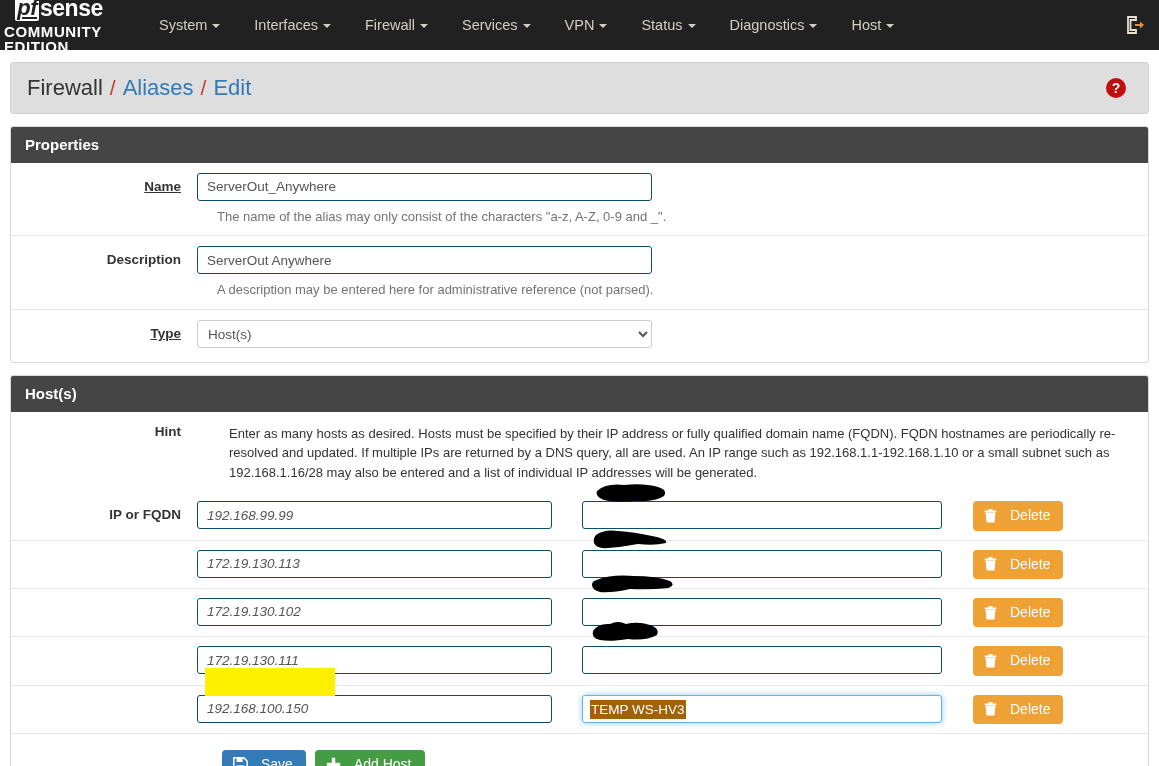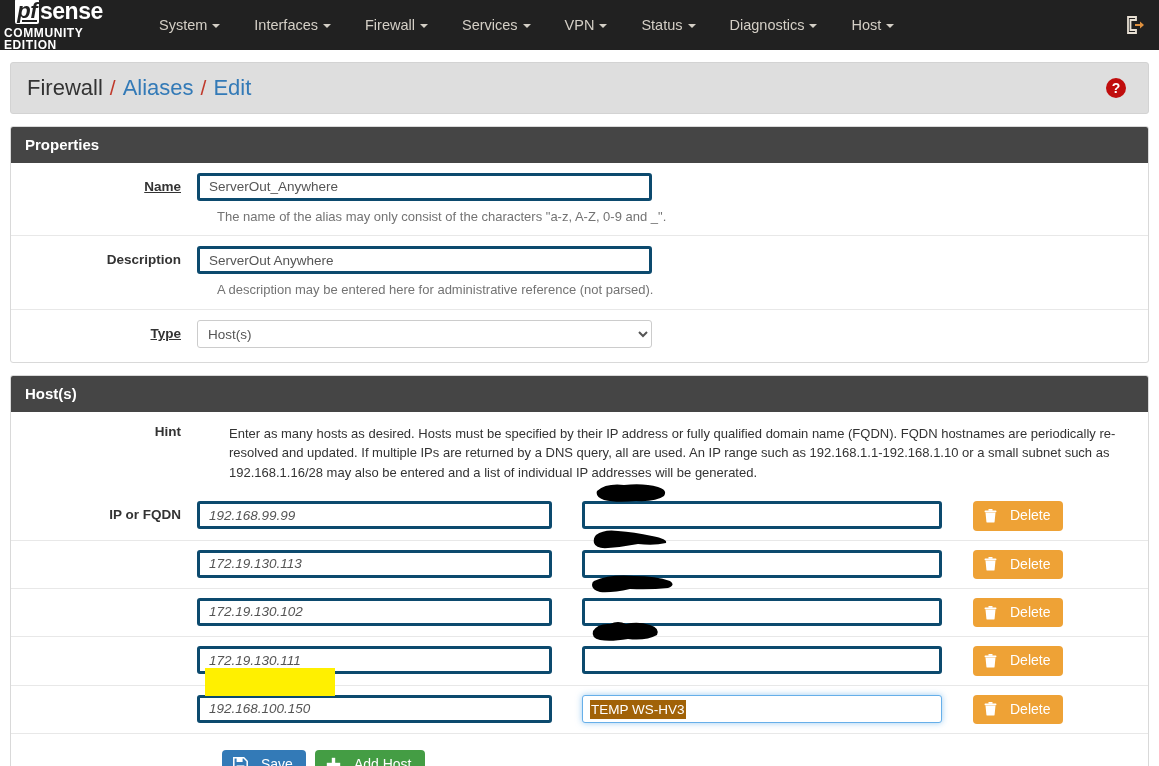--- a/index.html
+++ b/index.html
@@ -45,21 +45,21 @@
     font-style: italic;
     padding: 0px 2px 1px 2px;
     border-radius: 2px;
     font-size: 22px;
     line-height: 1.05;
     margin-right: 1px;
     text-decoration: underline;
   }
   .brand-sense { color: #ffffff; }
   .brand-sub {
-    font-size: 12px;
+    font-size: 15px;
     font-weight: bold;
     color: #ffffff;
     letter-spacing: 0.6px;
     margin-top: 3px;
   }
   .nav-items { display: flex; align-items: center; height: 50px; }
   .nav-item {
     color: #d4cfc6;
     font-size: 14.5px;
     padding: 0 17px;
@@ -159,21 +159,21 @@
     color: #333;
   }
   .form-label.req { text-decoration: underline; }
   .form-control-area { flex: 1; padding-right: 14px; }
   input[type="text"] {
     font-family: "Liberation Sans", sans-serif;
     font-size: 13.5px;
     color: #555;
     height: 28px;
     padding: 3px 9px;
-    border: 3px solid #0c4a6e;
+    border: 1px solid #0c4a6e;
     border-radius: 3px;
     background: #fff;
     outline: none;
   }
   .inp-wide { width: 455px; }
   .help-block {
     font-size: 13px;
     color: #737373;
     margin-top: 7px;
     line-height: 1.45;

